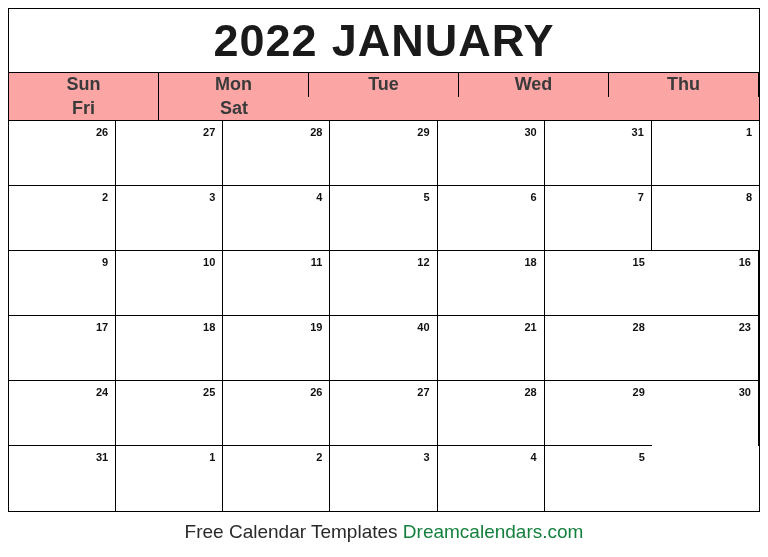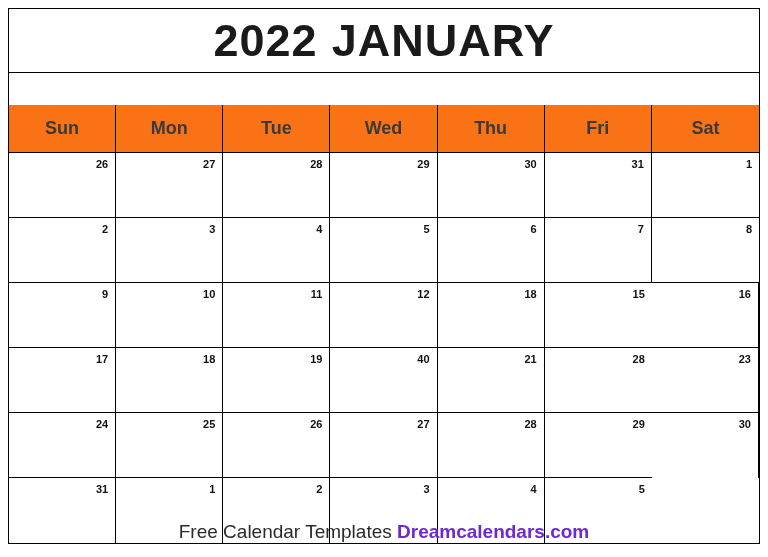--- a/index.html
+++ b/index.html
@@ -41,25 +41,24 @@
     font-size: 45px;
     font-weight: bold;
     letter-spacing: 1px;
     color: #1a1a1a;
     white-space: nowrap;
     font-family: "Liberation Sans", sans-serif;
   }
   .title .year { margin-right: 14px; }
   .weekdays {
     display: grid;
-    grid-template-columns: repeat(7, 1fr);
+    grid-template-columns: repeat(5, 1fr);
     height: 47px;
-    background: #f97316;
+    background: #fca5a5;
     border-bottom: 1px solid #000000;
-    margin-top: 32px;
   }
   .weekday {
     display: flex;
     align-items: center;
     justify-content: center;
     font-size: 18px;
     font-weight: bold;
     color: #3a3a3a;
     border-right: 1px solid #000000;
     box-sizing: border-box;
@@ -91,22 +90,22 @@
   .footer {
     position: absolute;
     left: 0;
     right: 0;
     bottom: 14px;
     text-align: center;
     font-size: 19px;
     color: #2a2a2a;
   }
   .footer .brand {
-    font-weight: bold;
-    color: #6d28d9;
+    font-weight: normal;
+    color: #15803d;
   }
 </style>
 </head>
 <body>
 
 <div class="page">
 
   <div class="calendar">
 
     <div class="title-row">

